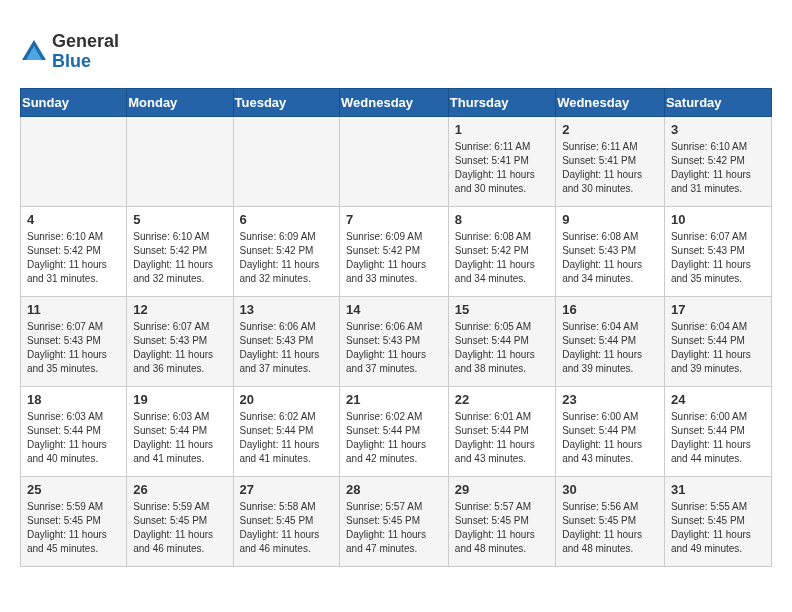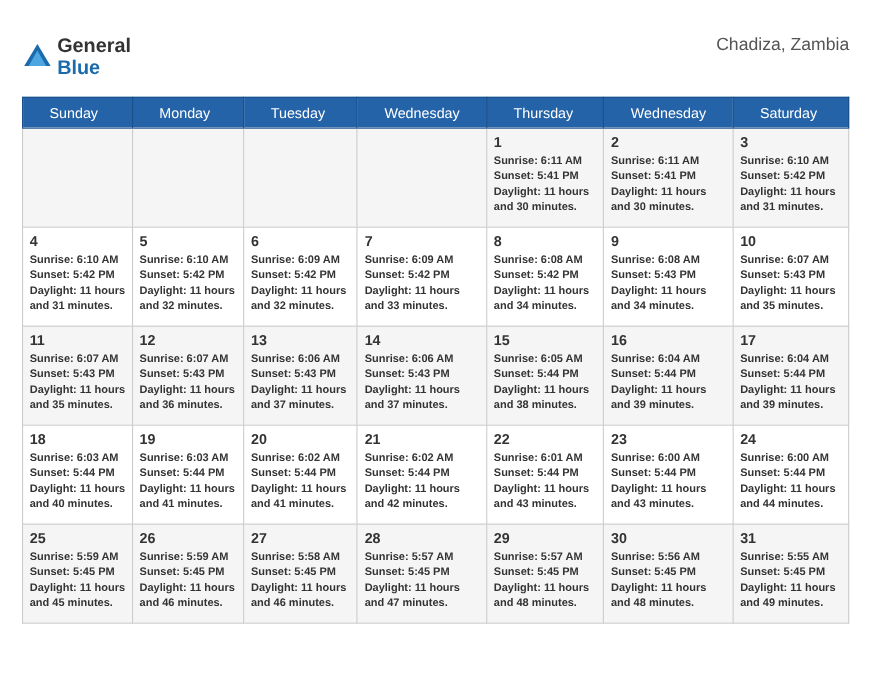--- a/index.html
+++ b/index.html
@@ -55,23 +55,23 @@
     }
     table {
       width: 100%;
       border-collapse: collapse;
     }
     thead tr {
       background-color: #2563a8;
       color: white;
     }
     thead th {
-      padding: 6px 24px;
+      padding: 6px 1px;
       font-size: 13px;
-      font-weight: normal;
+      font-weight: bold;
       text-align: left;
       border: 1px solid #1a4f8a;
     }
     tbody tr {
       vertical-align: top;
     }
     tbody td {
       border: 1px solid #ccc;
       padding: 5px 6px;
       font-size: 10.5px;
@@ -89,42 +89,40 @@
     .day-number {
       font-size: 13px;
       font-weight: bold;
       margin-bottom: 3px;
       display: block;
     }
     .day-info {
       font-size: 10px;
       color: #333;
       line-height: 1.4;
-      font-weight: bold;
     }
     .empty-cell {
       background-color: #f5f5f5;
     }
   </style>
 </head>
 <body>
 
 <div class="header">
   <div class="logo">
     <svg class="logo-icon" viewBox="0 0 28 28">
       <polygon points="14,2 26,22 2,22" fill="#1a6aad"></polygon>
       <polygon points="14,8 22,22 6,22" fill="#4da6e0"></polygon>
     </svg>
     <div class="logo-text">
       <span class="logo-general">General</span>
       <span class="logo-blue">Blue</span>
     </div>
   </div>
   <div class="title-block">
-    <div class="location-title">Chadiza, Zambia</div>
   </div>
 </div>
 
 <table>
   <thead>
     <tr>
     <th>Sunday</th>
         <th>Monday</th>
         <th>Tuesday</th>
         <th>Wednesday</th>

